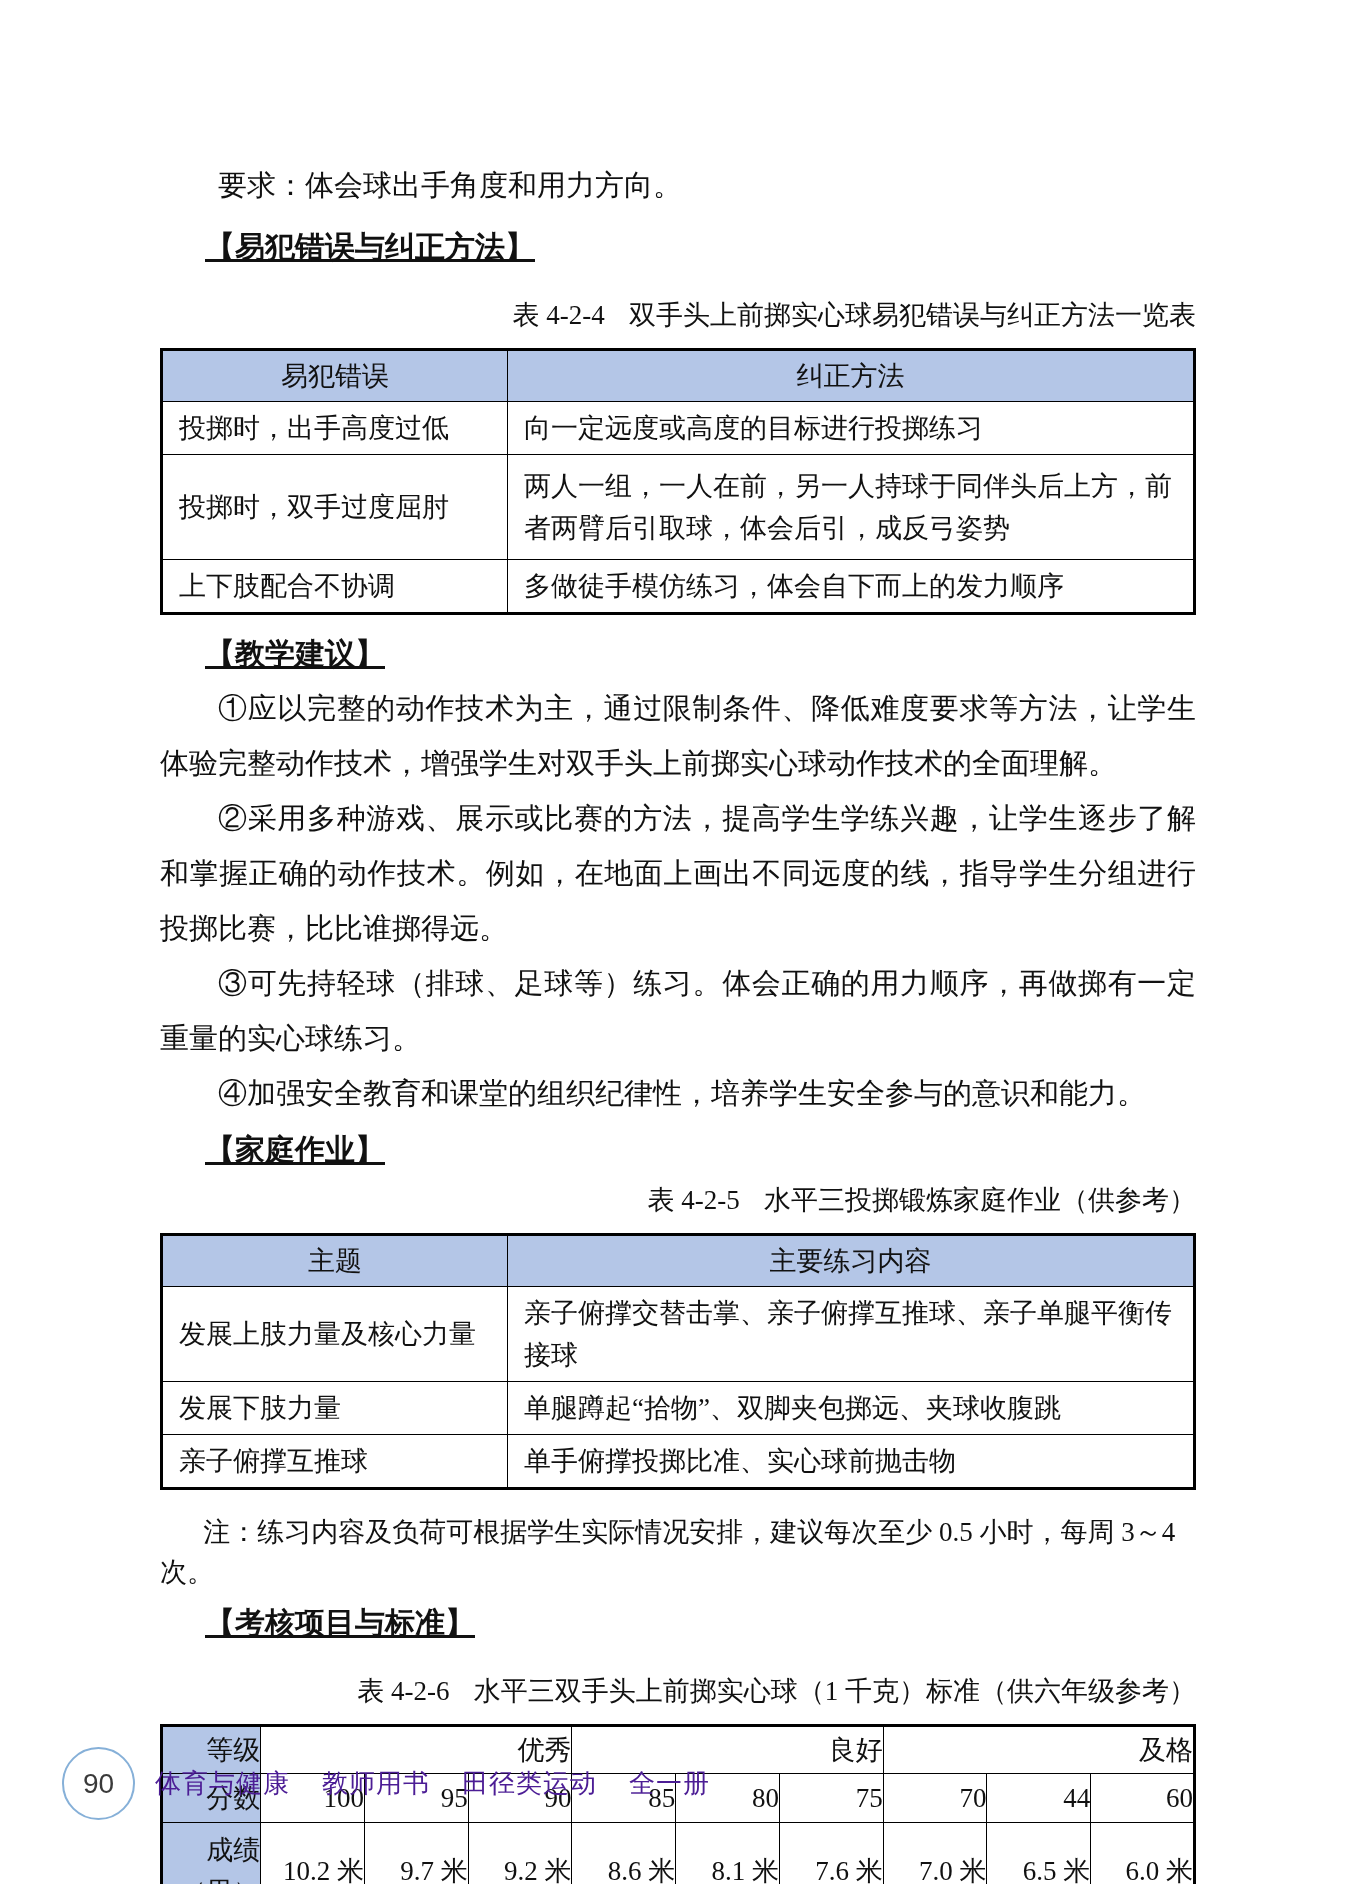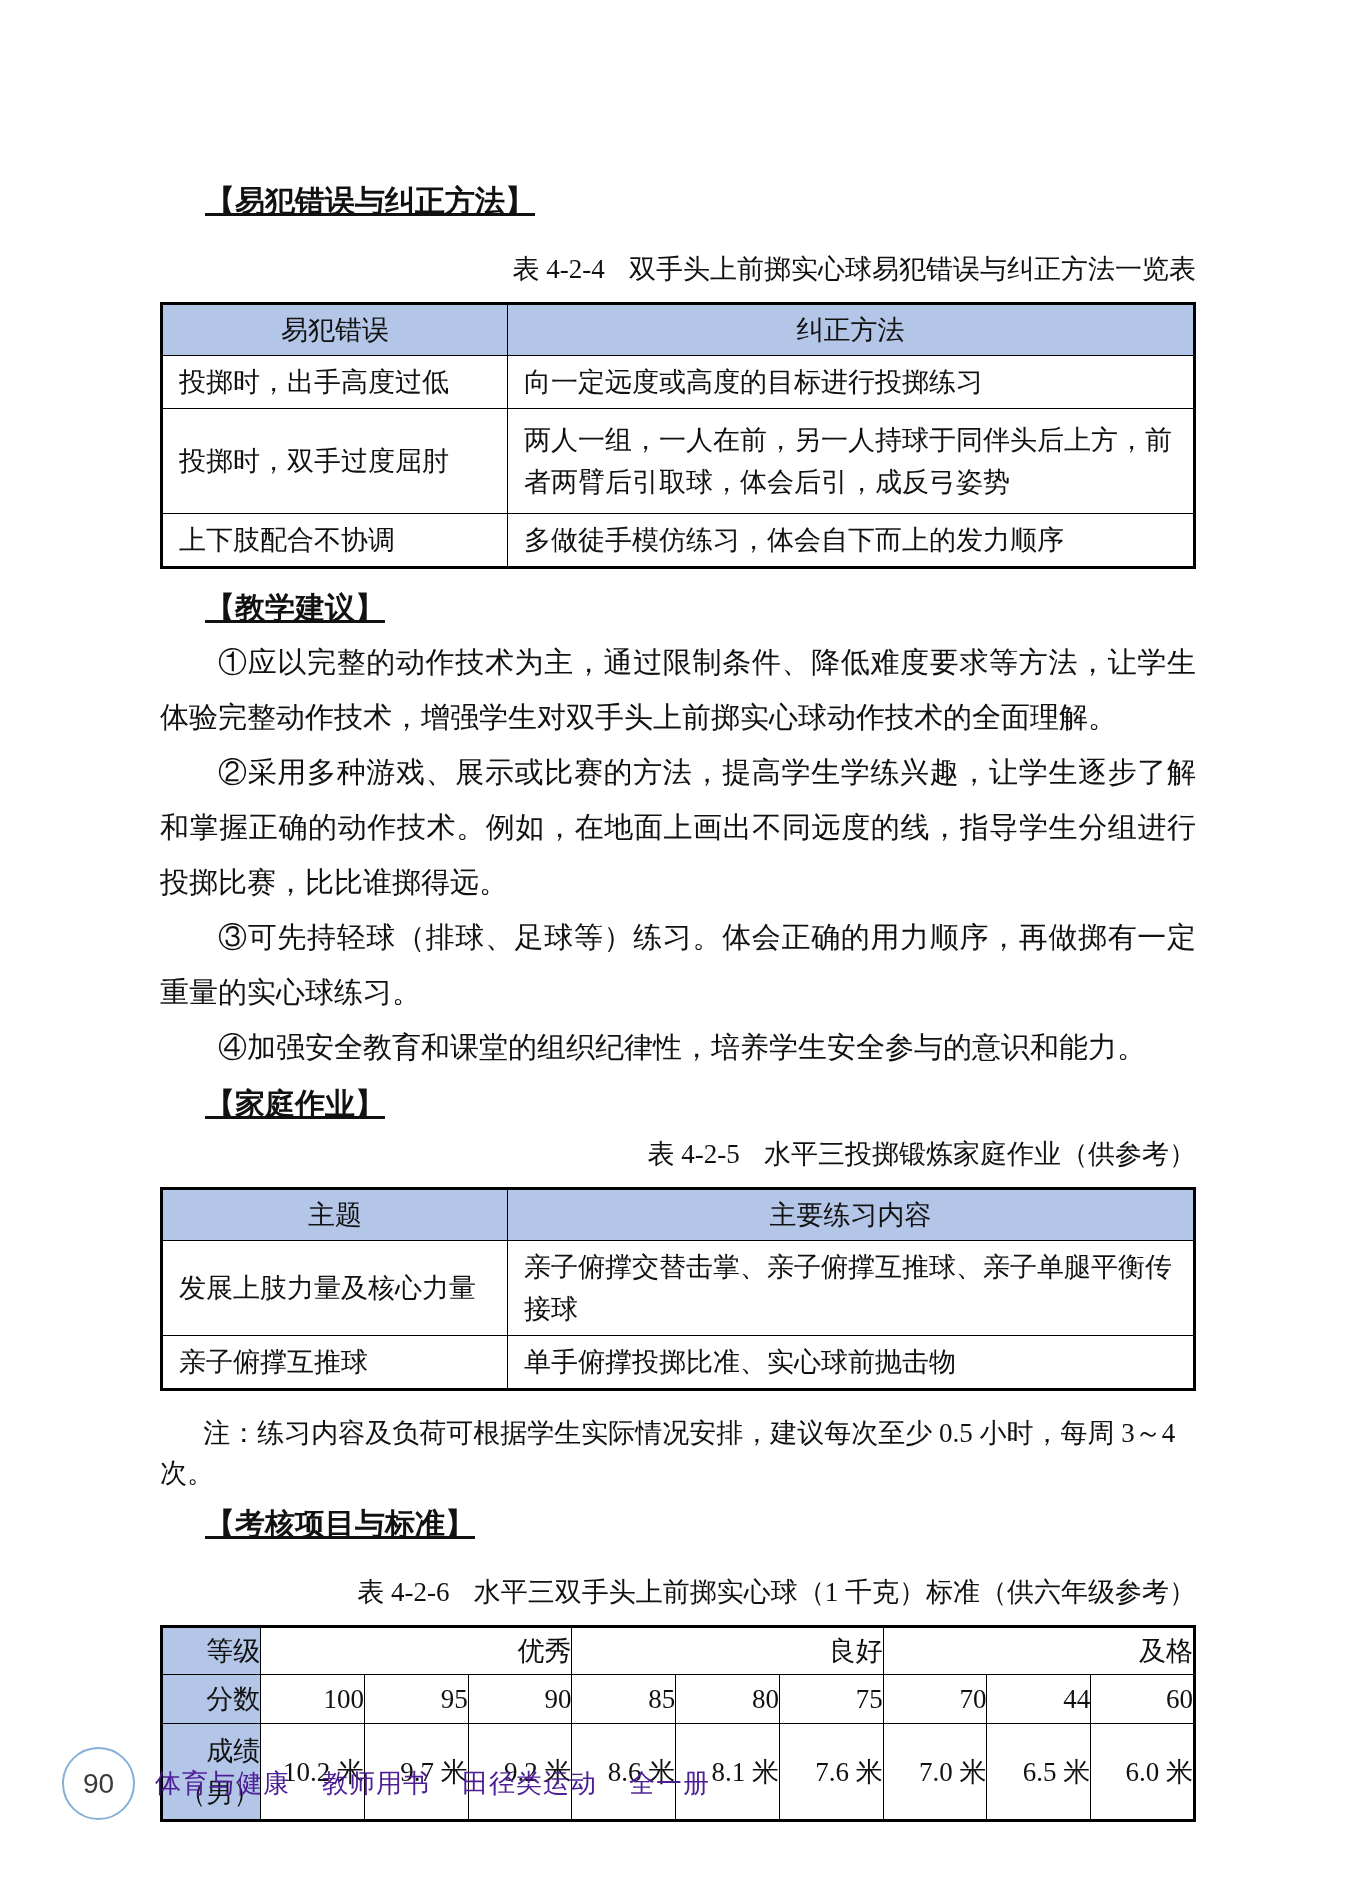--- a/index.html
+++ b/index.html
@@ -97,20 +97,21 @@
     font-size:26px; color:#4c1d95;
     letter-spacing:1px;
     justify-content:space-between;
   }
 </style>
 </head>
 <body>
 
 <div class="content">
 
+  <p class="intro">要求：体会球出手角度和用力方向。</p>
 
   <p class="heading">【易犯错误与纠正方法】</p>
 
   <p class="caption"><span class="cap-label">表 4-2-4</span><span>双手头上前掷实心球易犯错误与纠正方法一览表</span></p>
 
   <table class="tbl t2col">
     <colgroup>
         <col class="c1">
         <col class="c2">
       </colgroup>
@@ -153,20 +154,24 @@
         <col class="c2">
       </colgroup>
     <tbody>
         <tr>
       <th>主题</th>
       <th>主要练习内容</th>
     </tr>
     <tr>
       <td>发展上肢力量及核心力量</td>
       <td>亲子俯撑交替击掌、亲子俯撑互推球、亲子单腿平衡传接球</td>
+    </tr>
+    <tr>
+      <td>发展下肢力量</td>
+      <td>单腿蹲起“拾物”、双脚夹包掷远、夹球收腹跳</td>
     </tr>
     <tr>
       <td>亲子俯撑互推球</td>
       <td>单手俯撑投掷比准、实心球前抛击物</td>
     </tr>
   </tbody>
     </table>
 
   <p class="note">注：练习内容及负荷可根据学生实际情况安排，建议每次至少 0.5 小时，每周 3～4 次。</p>
 

